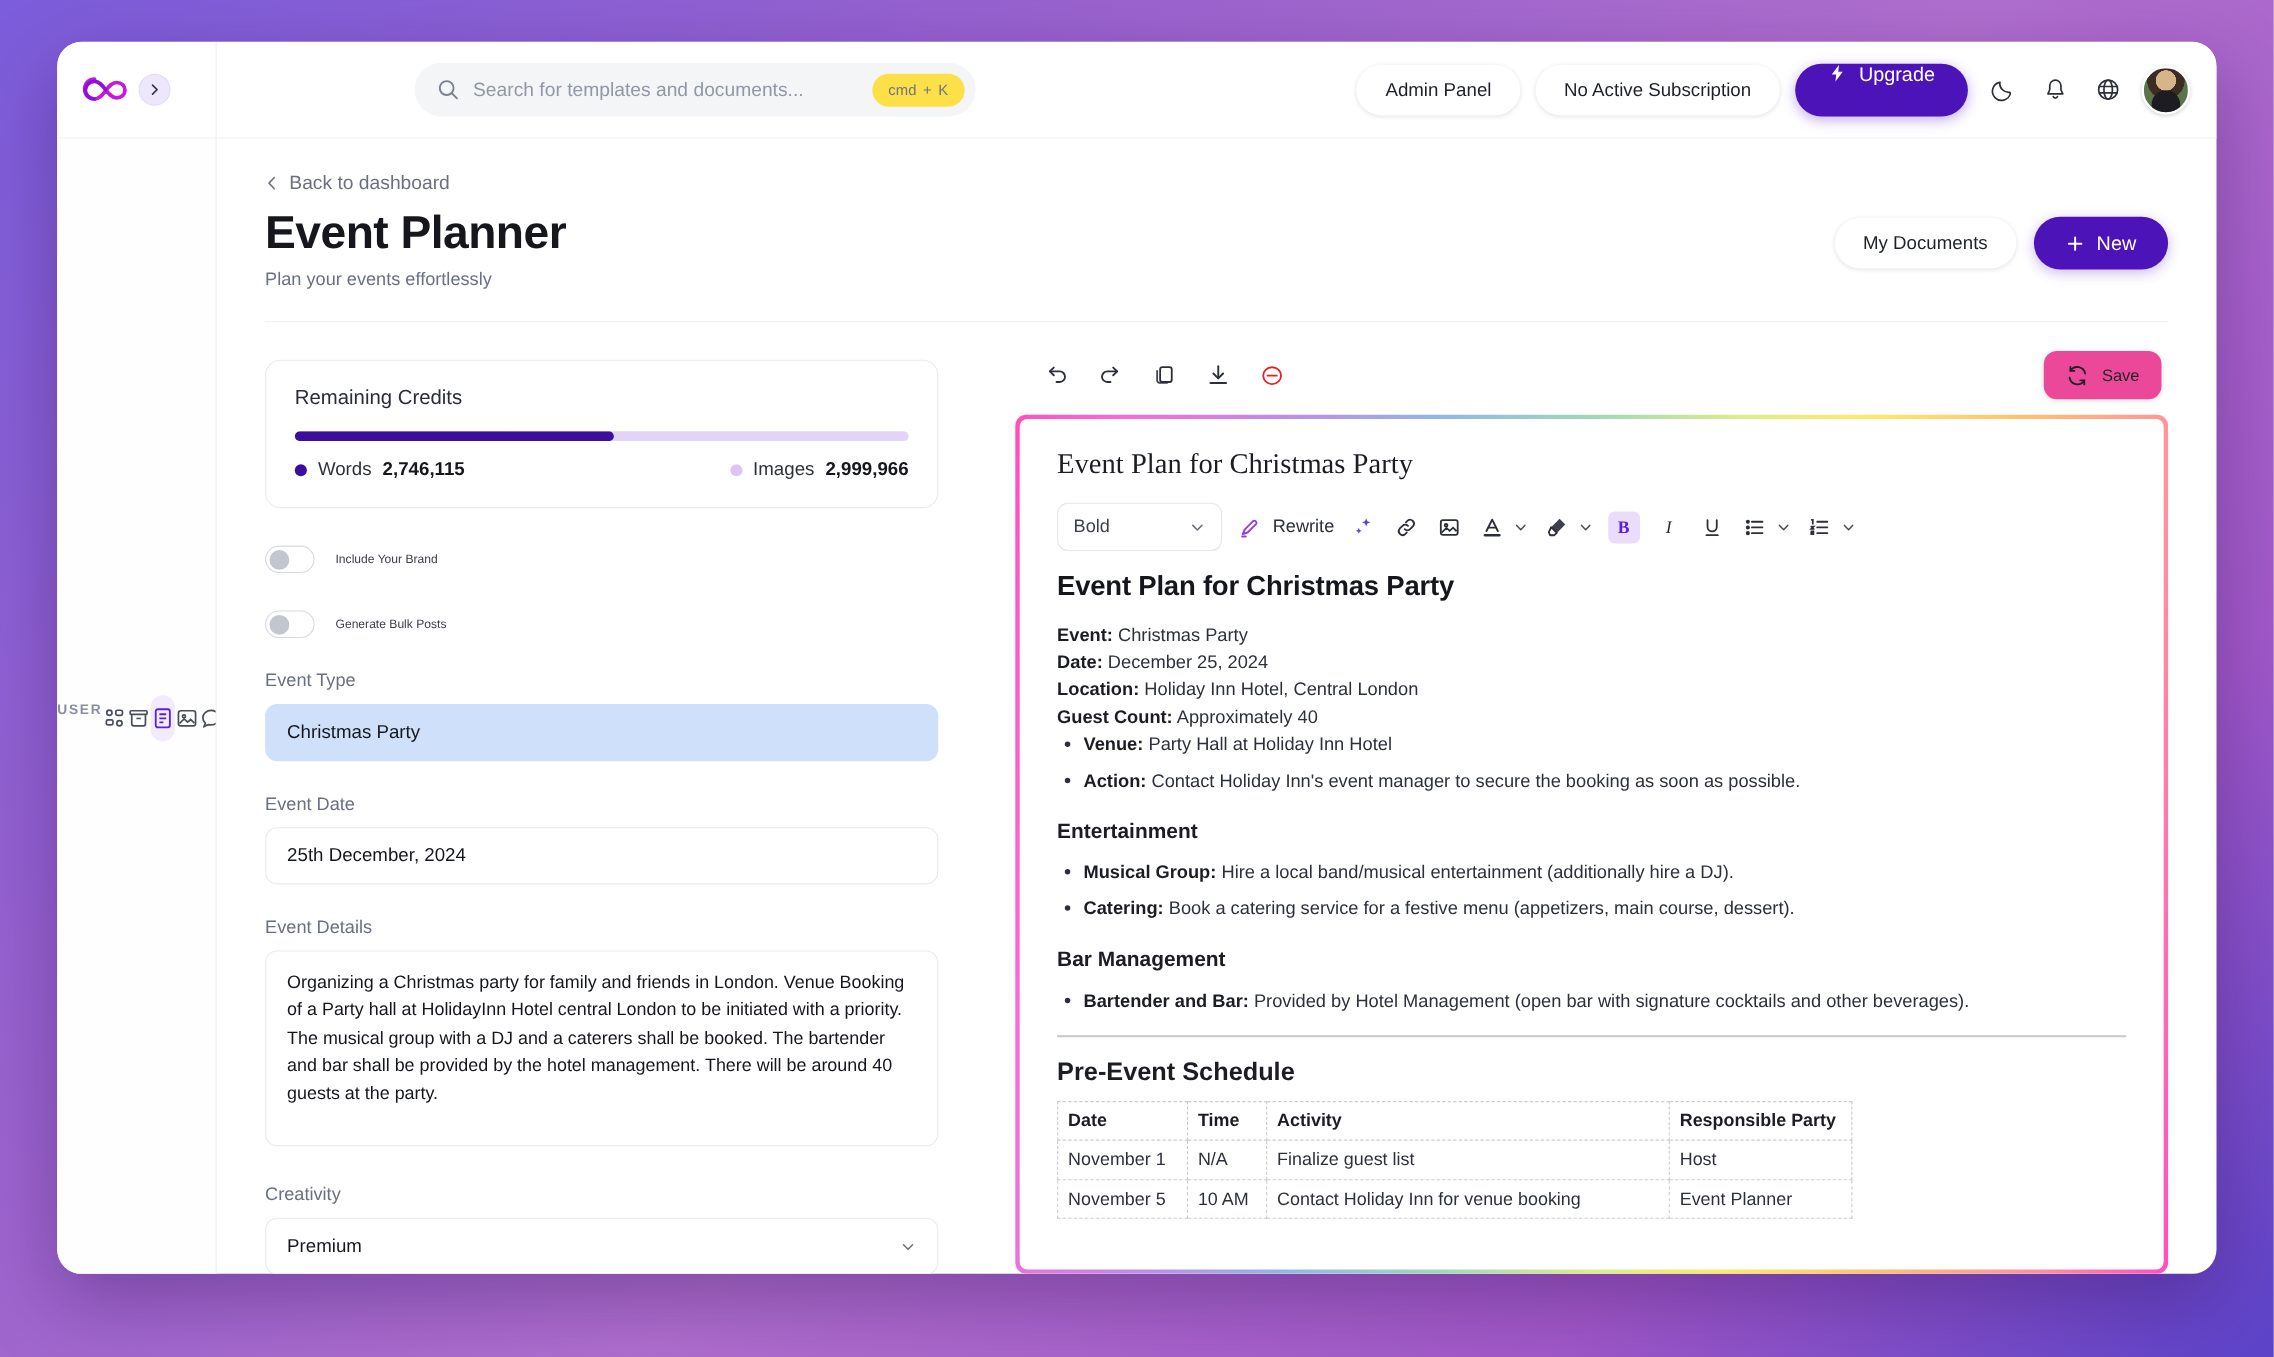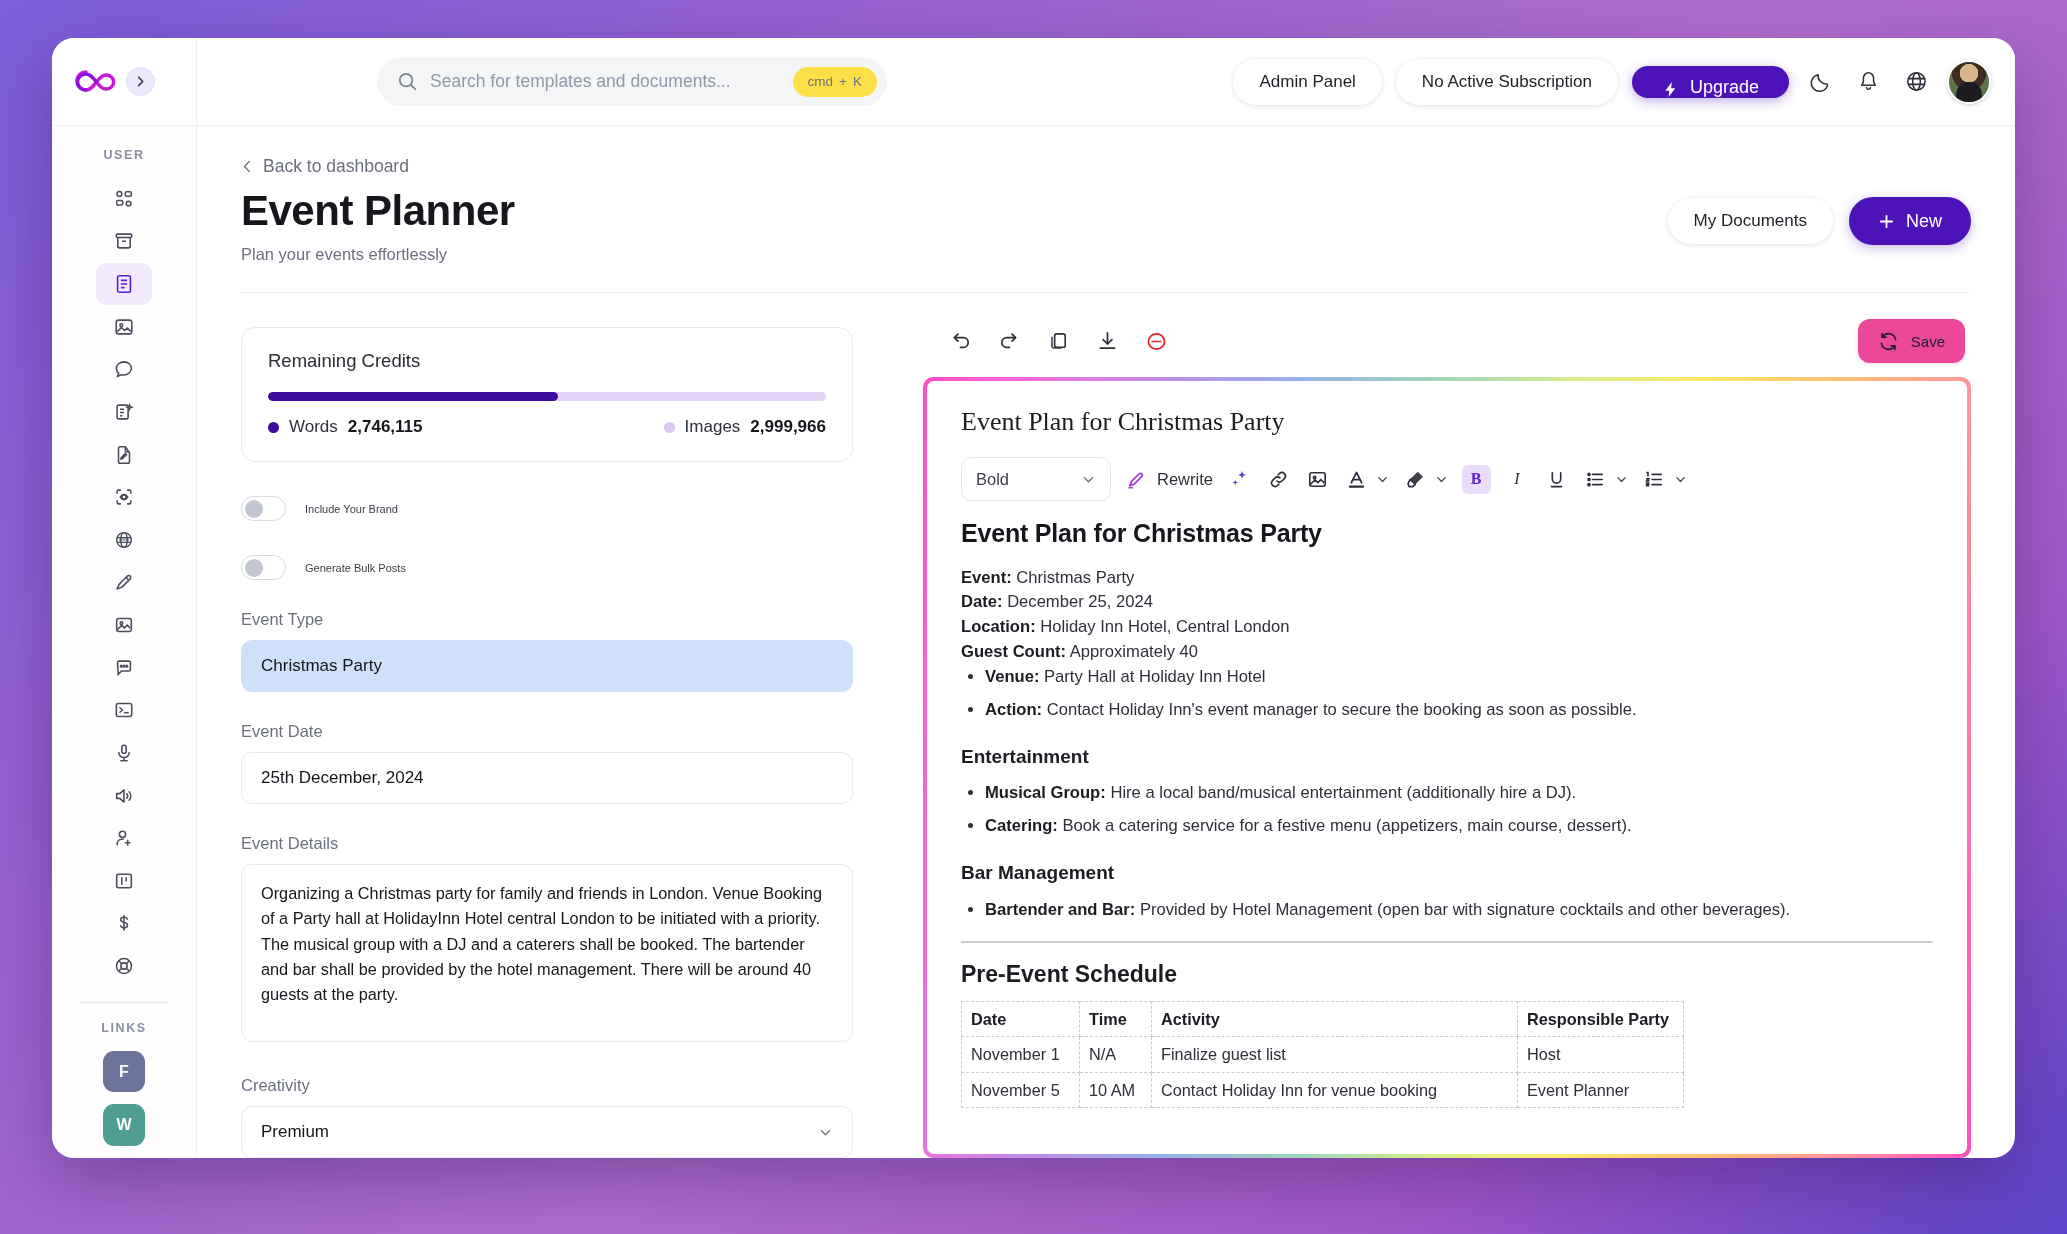--- a/index.html
+++ b/index.html
@@ -60,23 +60,23 @@
     padding-right: 24px;
   }
   .pill-btn {
     height: 46px; padding: 0 26px; border-radius: 23px;
     background: #fff; border: none;
     box-shadow: 0 1px 5px rgba(20,20,40,.13);
     font-size: 17px; color: #1d2027; cursor: pointer;
     font-family: inherit; white-space: nowrap;
   }
   .upgrade-btn {
-    height: 32px; padding: 0 30px; border-radius: 24px;
+    height: 48px; padding: 0 30px; border-radius: 24px;
     background: #4c13b8; color: #fff; border: none;
-    display: flex; align-items: flex-end; gap: 11px;
+    display: flex; align-items: flex-start; gap: 11px;
     font-size: 18px; cursor: pointer; font-family: inherit;
     box-shadow: 0 3px 12px rgba(76,19,184,.35);
   }
   .ic-btn {
     width: 34px; height: 34px; display: flex; align-items: center;
     justify-content: center; color: #2c2f3a; cursor: pointer;
   }
   .avatar {
     width: 44px; height: 44px; border-radius: 50%;
     background: radial-gradient(circle at 50% 28%, #d8b48a 0 26%, #3b2d22 27% 48%, #5a7348 49% 100%);
@@ -92,21 +92,21 @@
 
   
   .body-split { flex: 1; display: flex; min-height: 0; }
 
   
   .sidebar {
     width: 145px; min-width: 145px;
     border-right: 1px solid #eef0f4;
     background: #fefeff;
     padding-top: 22px;
-    display: flex; flex-direction: column; align-items: center;
+    display: flex; flex-direction: row; align-items: center;
     overflow: hidden;
   }
   .side-label {
     font-size: 12.5px; letter-spacing: 1.6px; color: #8a8fa0;
     font-weight: 700; margin-bottom: 16px;
   }
   .side-item {
     width: 56px; height: 42px; border-radius: 11px;
     display: flex; align-items: center; justify-content: center;
     color: #4a4e5c; cursor: pointer; margin-bottom: 1px;

